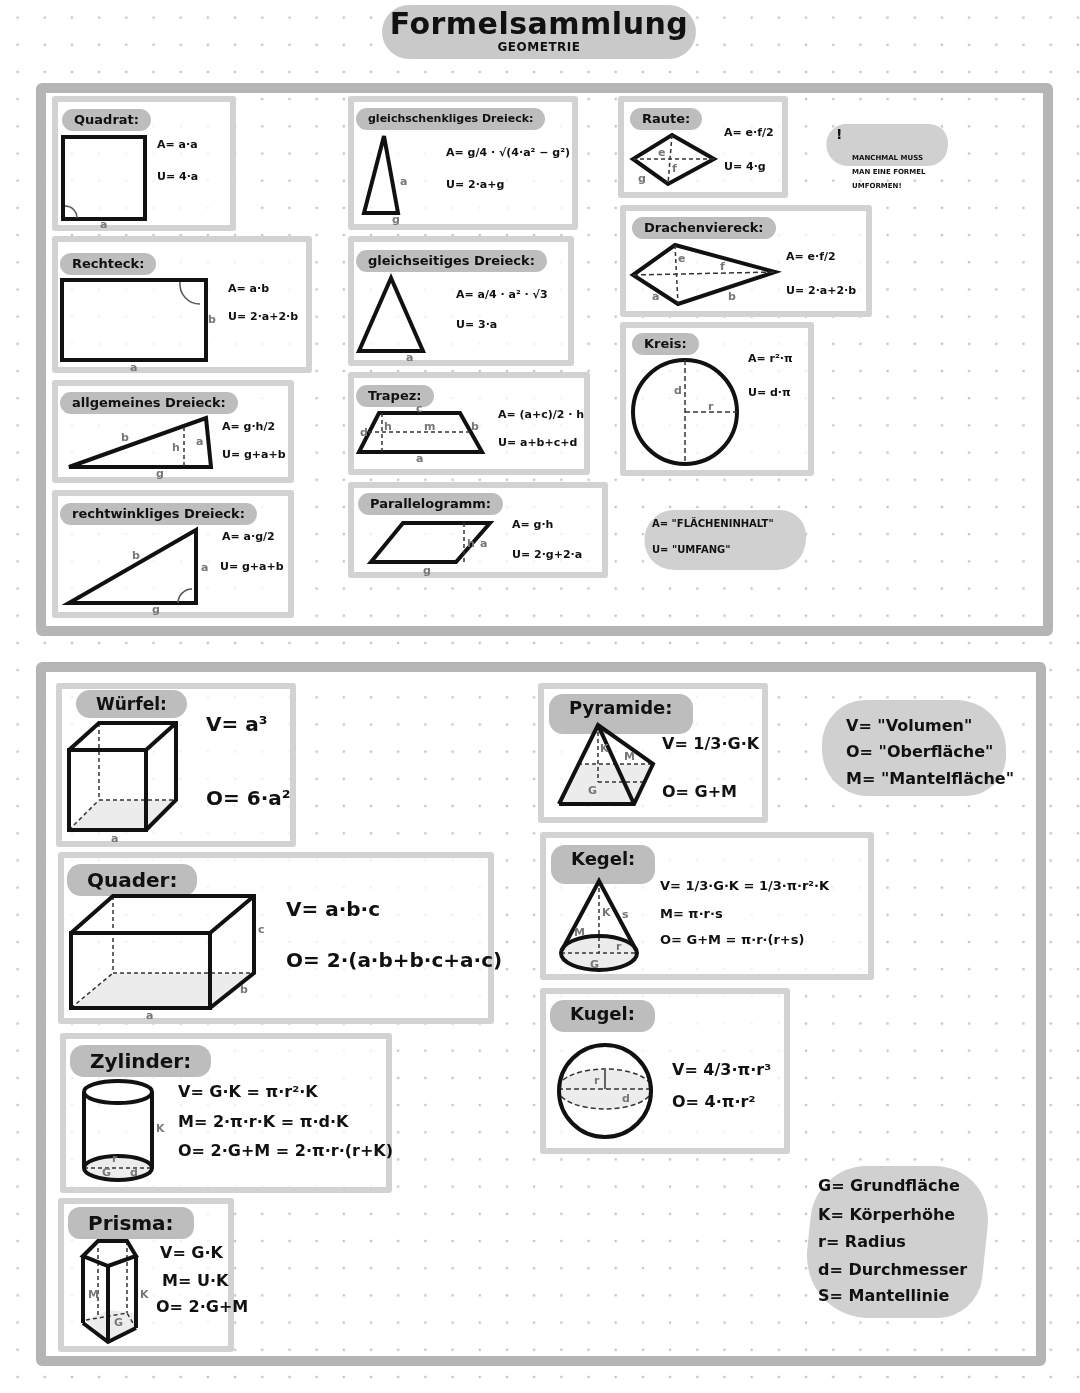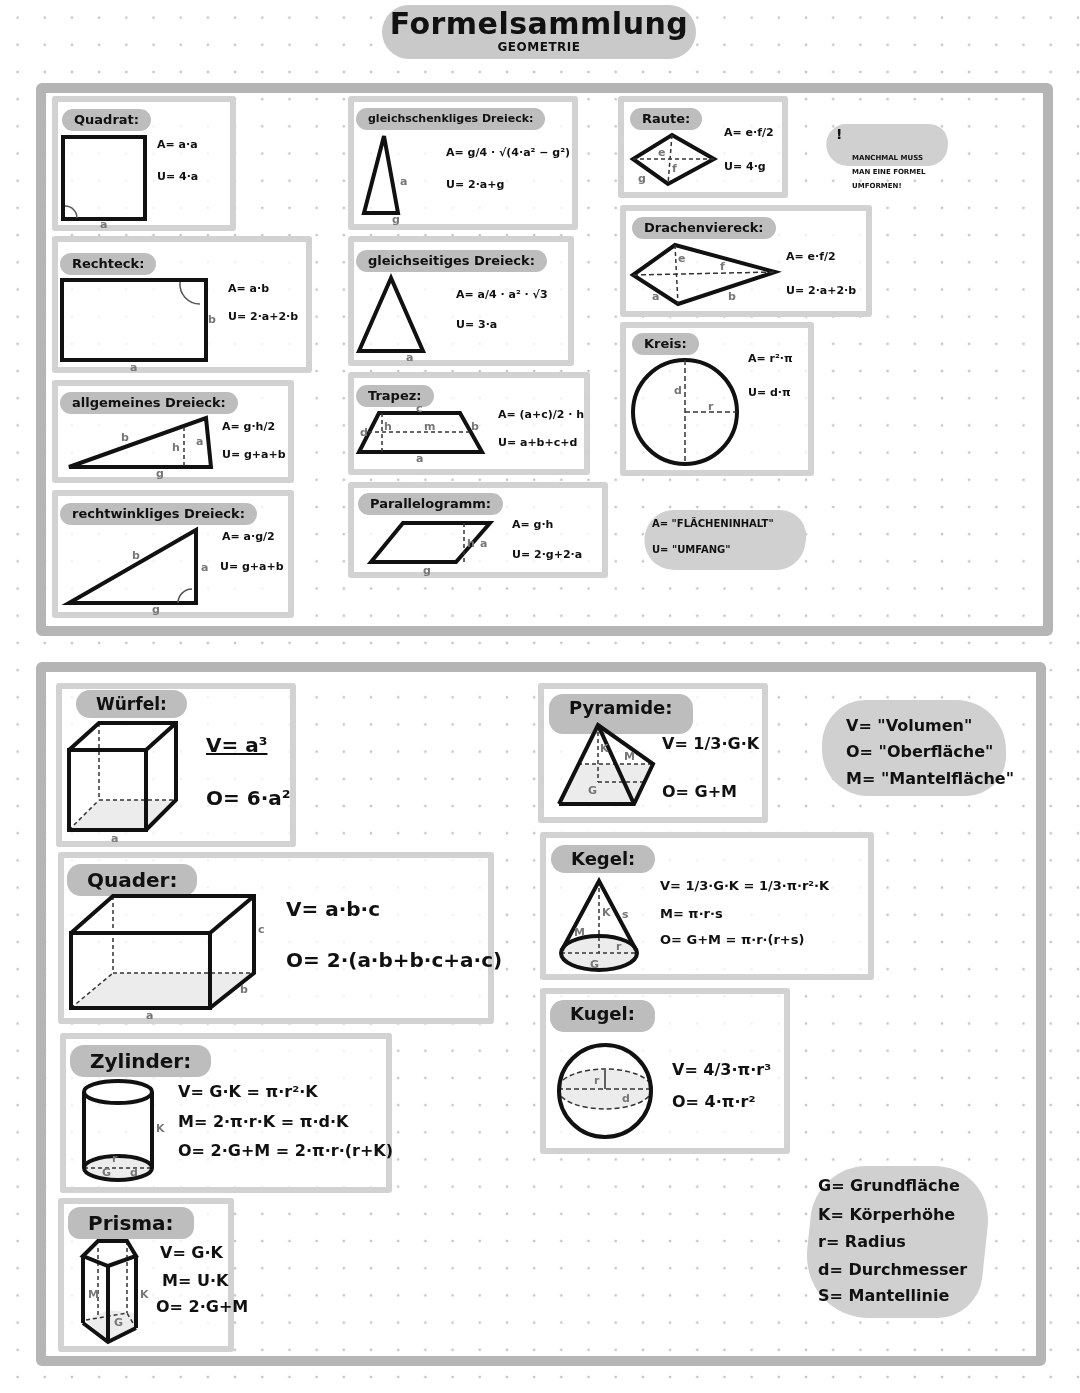--- a/index.html
+++ b/index.html
@@ -205,21 +205,21 @@
   <polygon points="3,30 80,30 80,110 3,110" fill="#fff" stroke="none"></polygon>
   <polygon points="3,110 80,110 110,80 33,80" fill="#ececec" stroke="none"></polygon>
   <line x1="33" y1="3" x2="33" y2="80" stroke="#333" stroke-width="1.5" stroke-dasharray="4,3"></line>
   <line x1="33" y1="80" x2="110" y2="80" stroke="#333" stroke-width="1.5" stroke-dasharray="4,3"></line>
   <line x1="3" y1="110" x2="33" y2="80" stroke="#333" stroke-width="1.5" stroke-dasharray="4,3"></line>
   <rect x="3" y="30" width="77" height="80" fill="none" stroke="#111" stroke-width="4"></rect>
   <polyline points="3,30 33,3 110,3 110,80 80,110" fill="none" stroke="#111" stroke-width="4"></polyline>
   <line x1="80" y1="30" x2="110" y2="3" stroke="#111" stroke-width="4"></line>
   <text class="lbl" x="45" y="122">a</text>
 </svg>
-<div class="f lg" style="left:206px;top:733px;text-decoration:underline;">V= a³</div>
+<div class="f lg" style="left:206px;top:712px;">V= a³</div>
 <div class="f lg" style="left:206px;top:786px;">O= 6·a²</div>
 
 <div class="card" style="left:58px;top:852px;width:436px;height:172px;"></div>
 <div class="pill lg" style="left:67px;top:864px;">Quader:</div>
 <svg style="left:68px;top:893px;" width="200" height="125">
   <polygon points="3,115 142,115 186,80 45,80" fill="#ececec" stroke="none"></polygon>
   <line x1="45" y1="3" x2="45" y2="80" stroke="#333" stroke-width="1.5" stroke-dasharray="4,3"></line>
   <line x1="45" y1="80" x2="186" y2="80" stroke="#333" stroke-width="1.5" stroke-dasharray="4,3"></line>
   <line x1="3" y1="115" x2="45" y2="80" stroke="#333" stroke-width="1.5" stroke-dasharray="4,3"></line>
   <rect x="3" y="40" width="139" height="75" fill="none" stroke="#111" stroke-width="4"></rect>
@@ -287,21 +287,21 @@
 </svg>
 <div class="f md" style="left:662px;top:734px;">V= 1/3·G·K</div>
 <div class="f md" style="left:662px;top:782px;">O= G+M</div>
 
 <div class="blob" style="left:822px;top:700px;width:184px;height:96px;border-radius:44px 50px 40px 46px;"></div>
 <div class="f md" style="left:846px;top:716px;">V= "Volumen"</div>
 <div class="f md" style="left:846px;top:742px;">O= "Oberfläche"</div>
 <div class="f md" style="left:846px;top:769px;">M= "Mantelfläche"</div>
 
 <div class="card" style="left:540px;top:832px;width:334px;height:148px;"></div>
-<div class="pill lg" style="left:551px;top:845px;font-size:18px;height:28px;line-height:28px;">Kegel:</div>
+<div class="pill lg" style="left:551px;top:845px;font-size:18px;height:39px;line-height:28px;">Kegel:</div>
 <svg style="left:558px;top:878px;" width="90" height="100">
   <ellipse cx="41" cy="75" rx="38" ry="17" fill="#ececec" stroke="none"></ellipse>
   <line x1="41" y1="3" x2="41" y2="75" stroke="#333" stroke-width="1.5" stroke-dasharray="4,3"></line>
   <line x1="3" y1="75" x2="79" y2="75" stroke="#333" stroke-width="1.5" stroke-dasharray="4,3"></line>
   <polyline points="4,72 41,3 78,72" fill="none" stroke="#111" stroke-width="4"></polyline>
   <ellipse cx="41" cy="75" rx="38" ry="17" fill="none" stroke="#111" stroke-width="4"></ellipse>
   <text class="lbl" x="44" y="38">K</text>
   <text class="lbl" x="64" y="40">s</text>
   <text class="lbl" x="16" y="58">M</text>
   <text class="lbl" x="58" y="72">r</text>

